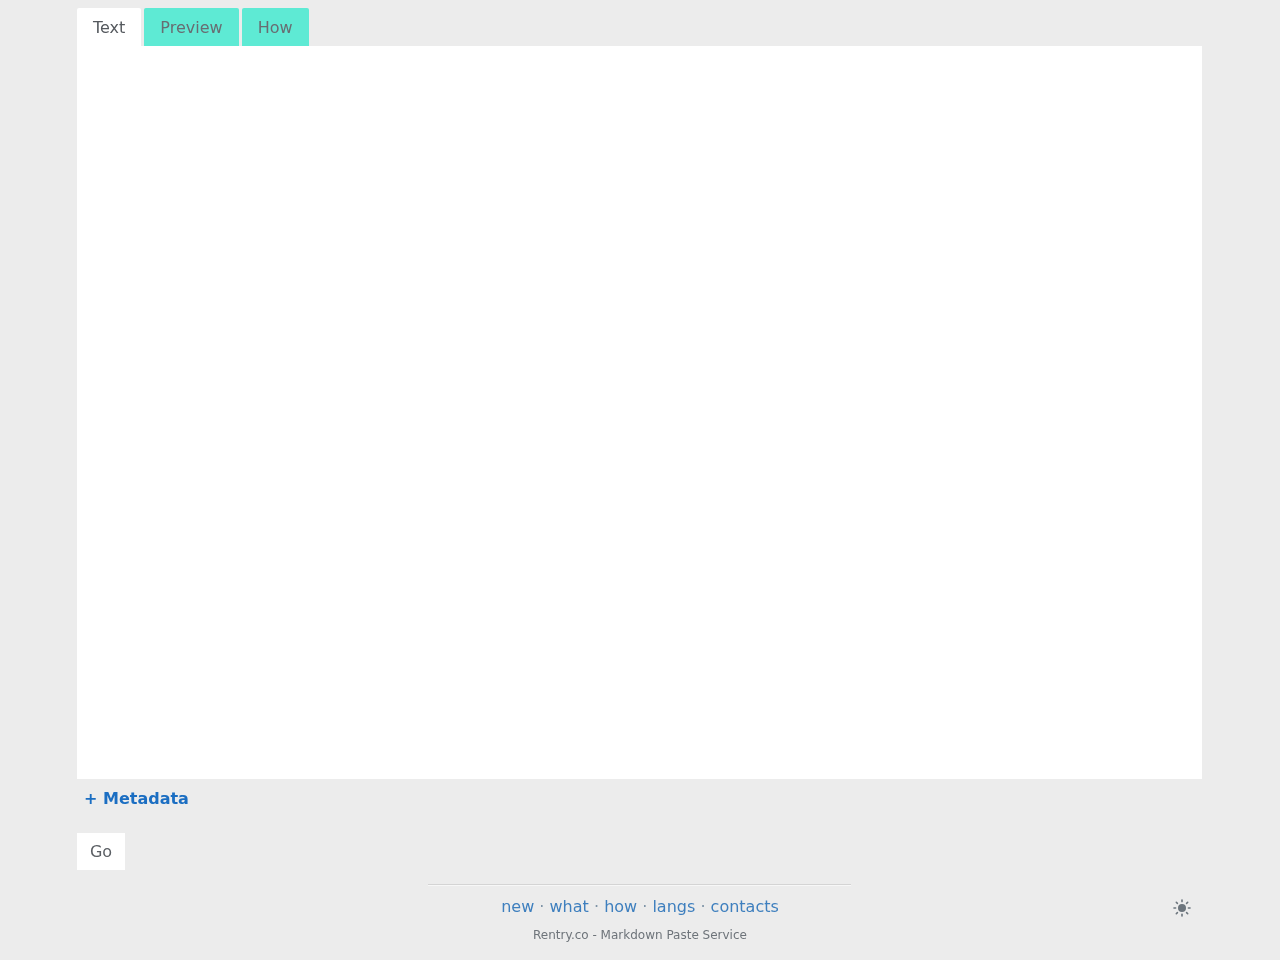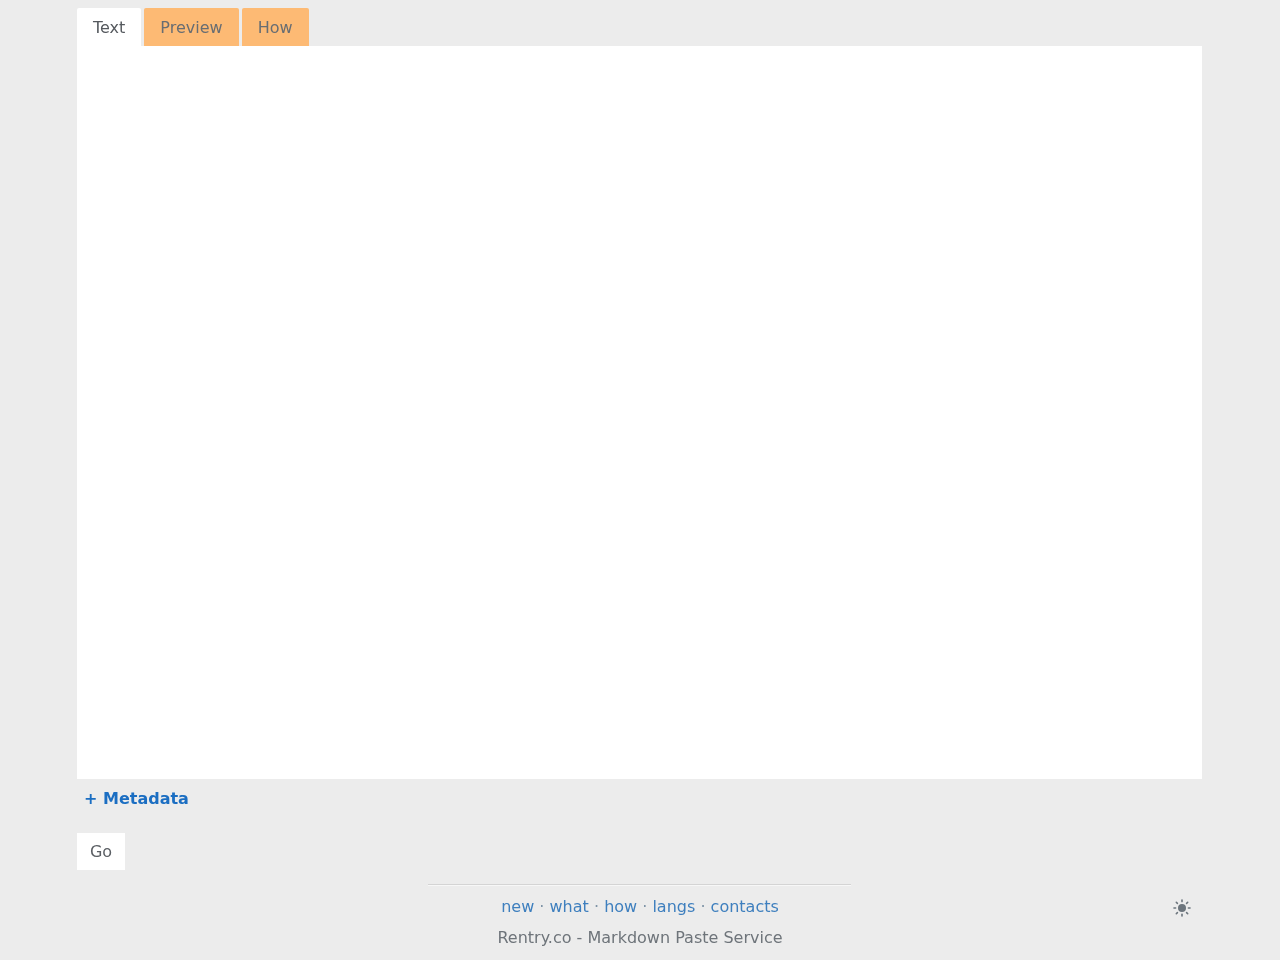--- a/index.html
+++ b/index.html
@@ -15,21 +15,21 @@
   .tabs {
     position: absolute; left: 77px; top: 8px;
     display: flex; gap: 3px; height: 38px;
   }
   .tab {
     display: flex; align-items: center;
     padding: 0 16px;
     height: 38px;
     font-size: 16px;
     color: #686d72;
-    background: #fdba74;
+    background: #5eead4;
     border: none;
     cursor: pointer;
     border-radius: 2px 2px 0 0;
     font-family: inherit;
   }
   .tab.active {
     background: #ffffff;
     color: #55595e;
   }
 
@@ -102,21 +102,21 @@
   .footer-links a {
     color: #3e7fbe;
     text-decoration: none;
     cursor: pointer;
   }
   .footer-links .sep { color: #7e93a6; }
   .tagline {
     position: absolute; left: 0; top: 928px;
     width: 1280px;
     text-align: center;
-    font-size: 16px;
+    font-size: 12px;
     color: #6e747a;
   }
   .theme-toggle {
     position: absolute; left: 1173px; top: 899px;
     width: 18px; height: 18px;
     background: none; border: none; cursor: pointer;
     padding: 0;
   }
   .theme-toggle svg { display: block; }
 </style>

